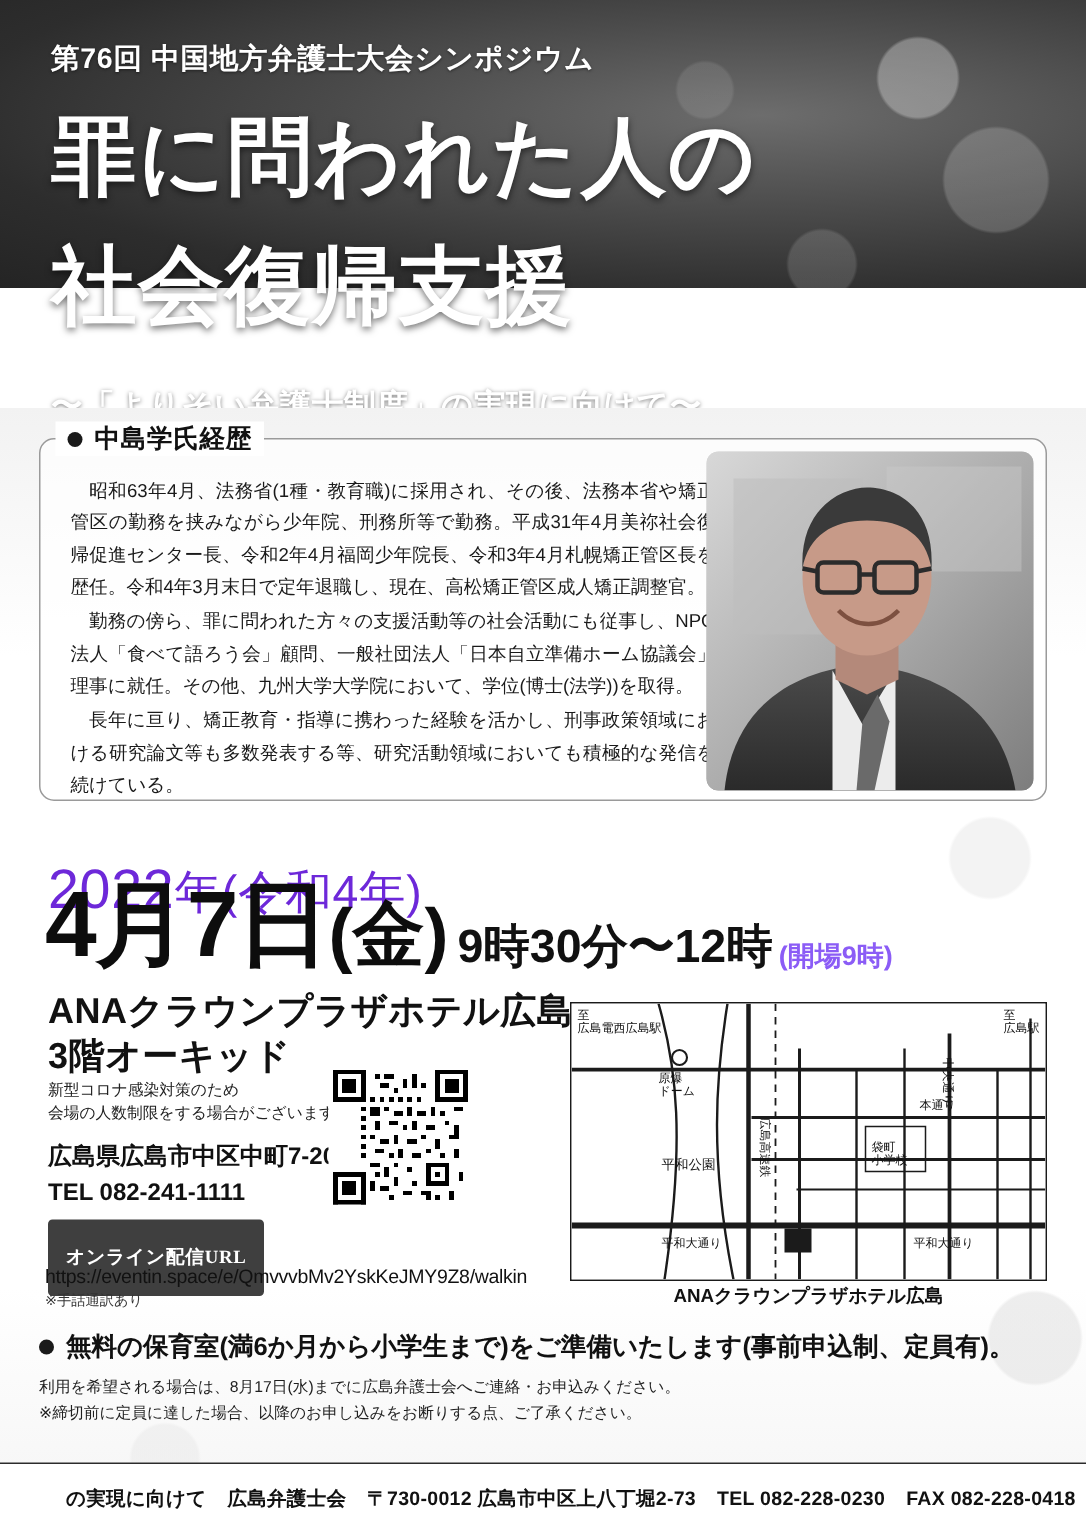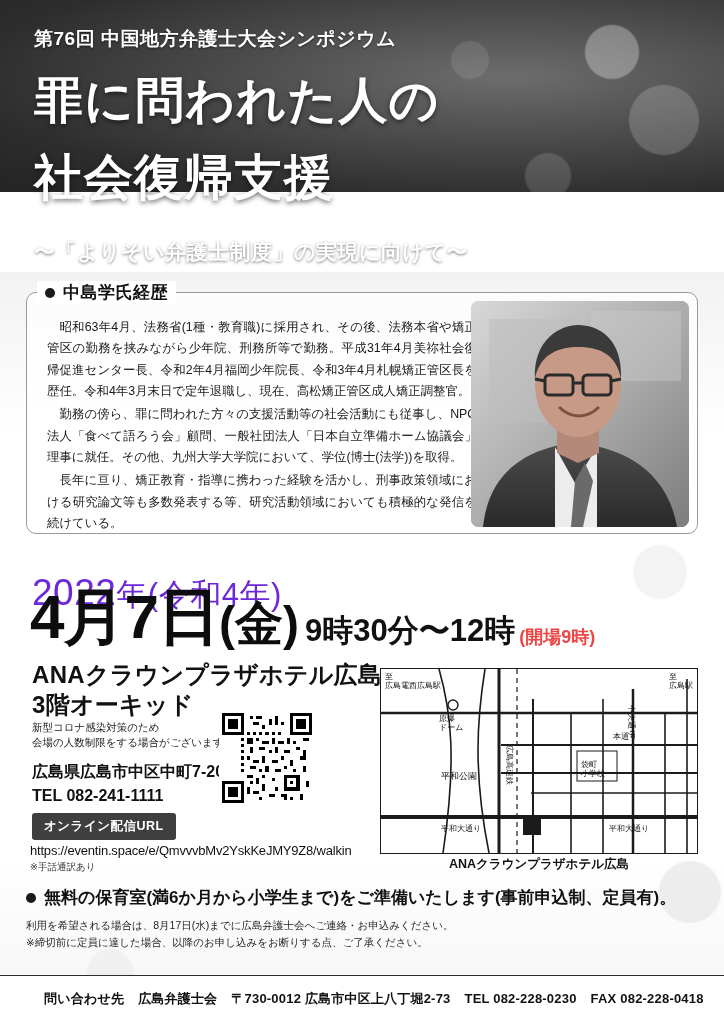--- a/index.html
+++ b/index.html
@@ -43,21 +43,21 @@
   .kicker {
     color: #ffffff;
     font-size: 19px;
     font-weight: bold;
     letter-spacing: 0.5px;
     margin: 0 0 6px 0;
     text-shadow: 0 1px 2px rgba(0,0,0,0.5);
   }
   .title-main {
     color: #ffffff;
-    font-size: 49px;
+    font-size: 57px;
     font-weight: bold;
     line-height: 1.16;
     letter-spacing: 1px;
     margin: 20px 0 0 0;
     text-shadow: 0 2px 5px rgba(0,0,0,0.55);
   }
   .title-sub {
     color: #ffffff;
     font-size: 21px;
     font-weight: bold;
@@ -158,21 +158,21 @@
   }
   .date-big {
     font-size: 62px;
     font-weight: bold;
     line-height: 1;
     color: #0d0d0d;
     letter-spacing: -1px;
   }
   .date-dow { font-size: 48px; font-weight: bold; line-height: 1; color: #0d0d0d; }
   .date-time { font-size: 31px; font-weight: bold; line-height: 1.05; color: #111; margin-left: 6px; margin-top: 15px; }
-  .date-open { font-size: 18px; font-weight: bold; line-height: 1.25; color: #ef4444; margin-left: 4px; }
+  .date-open { font-size: 18px; font-weight: bold; line-height: 1.25; color: #8b5cf6; margin-left: 4px; }
 
   
   .venue {
     position: absolute;
     left: 32px;
     top: 660px;
     width: 360px;
   }
   .venue-name {
     font-size: 24px;
@@ -233,23 +233,24 @@
 
   
   .url-badge {
     position: absolute;
     left: 32px;
     top: 813px;
     background: #3f3f3f;
     color: #fff;
     font-size: 12.5px;
     font-weight: bold;
-    padding: 5px 12px;
+    padding: 17px 12px;
     border-radius: 3px;
     letter-spacing: 0.5px;
+    font-family: Liberation Serif, serif;
   }
   .url-text {
     position: absolute;
     left: 30px;
     top: 843px;
     font-size: 13px;
     color: #111;
     letter-spacing: -0.2px;
   }
   .url-note {
@@ -559,17 +560,17 @@
       <span>無料の保育室(満6か月から小学生まで)をご準備いたします(事前申込制、定員有)。</span>
     </div>
     <div class="notice-body">
       <div>利用を希望される場合は、8月17日(水)までに広島弁護士会へご連絡・お申込みください。</div>
       <div>※締切前に定員に達した場合、以降のお申し込みをお断りする点、ご了承ください。</div>
     </div>
   </div>
 
   <div class="footer">
     <div class="footer-inner">
-      <span>問い合わせ先</span><span class="gap"></span><span>広島弁護士会</span><span class="gap"></span><span>〒730-0012 広島市中区上八丁堀2-73</span><span class="gap"></span><span>TEL 082-228-0230</span><span class="gap"></span><span>FAX 082-228-0418</span>
+      <span>の実現に向けて</span><span class="gap"></span><span>広島弁護士会</span><span class="gap"></span><span>〒730-0012 広島市中区上八丁堀2-73</span><span class="gap"></span><span>TEL 082-228-0230</span><span class="gap"></span><span>FAX 082-228-0418</span>
     </div>
   </div>
 
 </div>
 
 </body></html>

